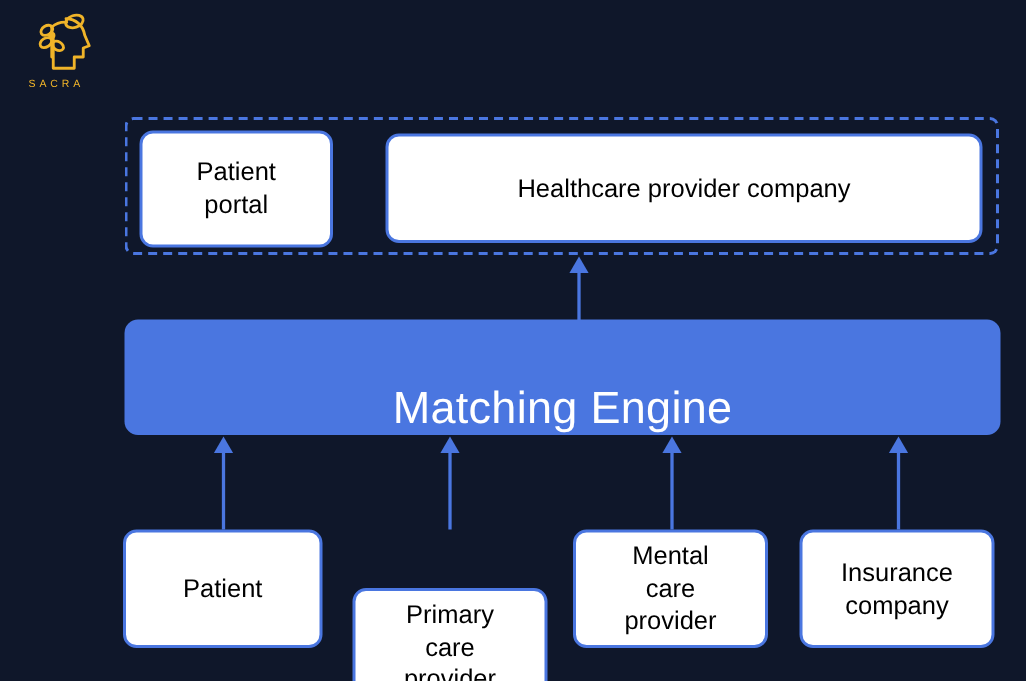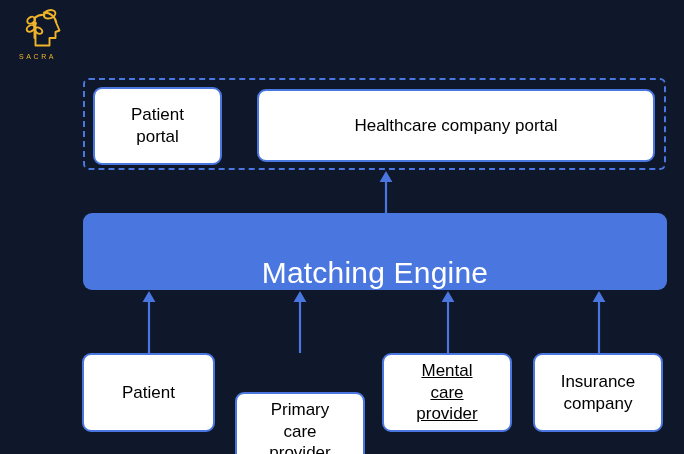--- a/index.html
+++ b/index.html
@@ -118,21 +118,21 @@
 
   
   .node-source {
     top: 353px;
     height: 79px;
     width: 133px;
     font-size: 17px;
   }
   .node-patient      { left: 82px;  }
   .node-primary      { left: 235px; width: 130px; margin-top: 39px; }
-  .node-mental       { left: 382px; width: 130px; text-decoration: underline; }
+  .node-mental       { left: 382px; width: 130px; }
   .node-insurance    { left: 533px; width: 130px; justify-content: center; }
 
   
   .arrow {
     position: absolute;
     width: 18px;
   }
   .arrow svg { display: block; overflow: visible; }
 </style>
 </head>
@@ -165,21 +165,21 @@
   </div>
 
   <div class="dashed-group"></div>
 
   <div class="node node-patient-portal">
     <span class="node-label">Patient
 portal</span>
   </div>
 
   <div class="node node-provider-portal">
-    <span class="node-label">Healthcare company portal</span>
+    <span class="node-label">Healthcare provider company</span>
   </div>
 
   <div class="arrow" style="left:377px; top:170px; height:44px;">
     <svg viewBox="0 0 18 44" width="18" height="44">
       <line x1="9" y1="44" x2="9" y2="10" stroke="#4a76e0" stroke-width="2.2"></line>
       <polygon points="9,1 2.6,12 15.4,12" fill="#4a76e0"></polygon>
     </svg>
   </div>
 
   <div class="engine-bar">

